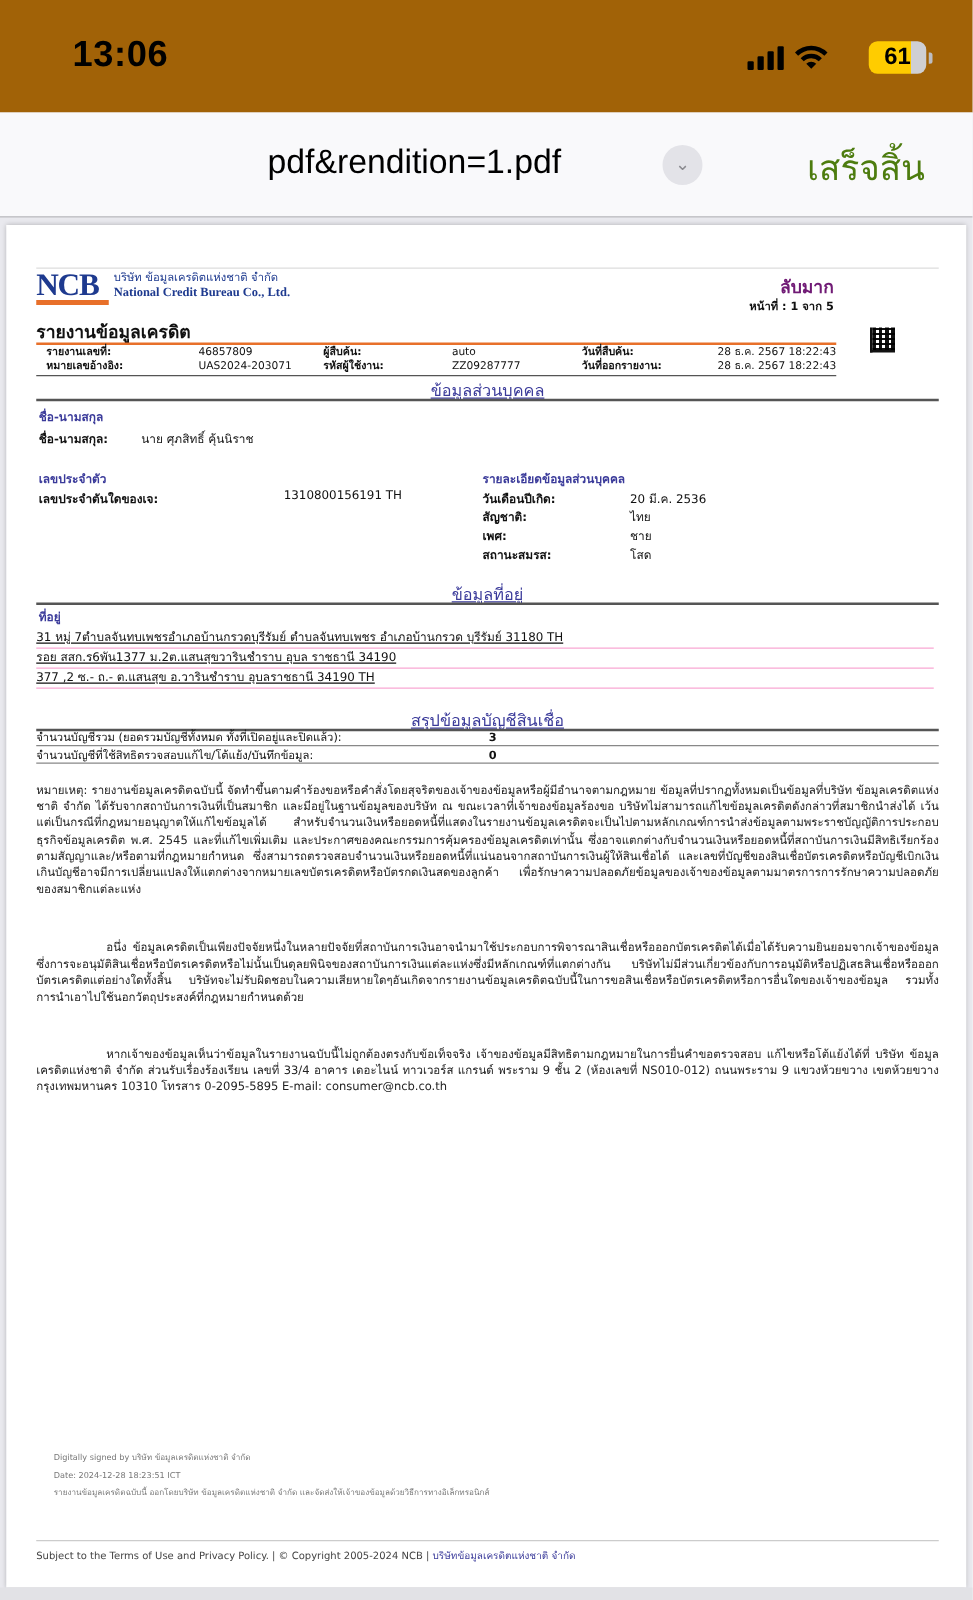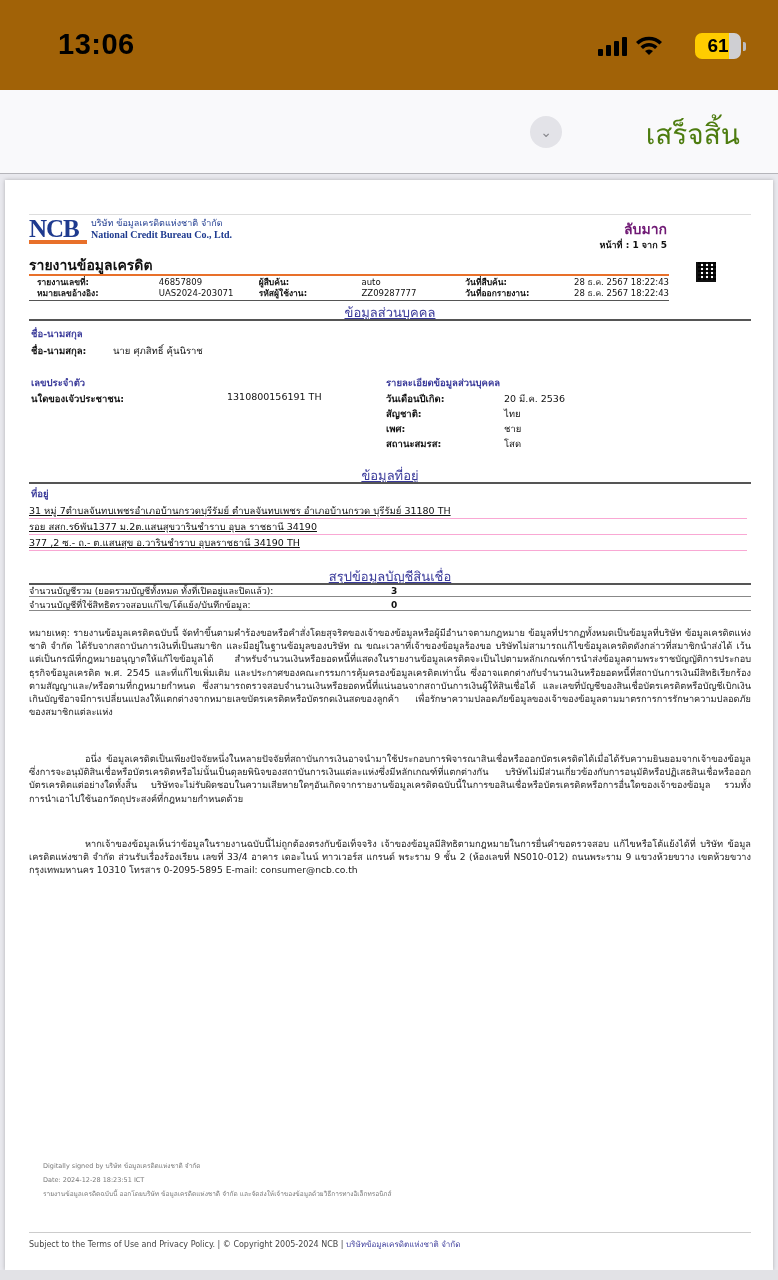--- a/index.html
+++ b/index.html
@@ -73,20 +73,21 @@
       <path d="M1 6 A18.5 18.5 0 0 1 27 6 L24.5 8.5 A15 15 0 0 0 3.5 8.5 Z" fill="#000"></path>
     </svg>
     <div class="battery">
       <div class="batt-body">61</div>
       <div class="batt-tip"></div>
     </div>
   </div>
 </div>
 
 <div class="navbar">
+  <div class="doc-title">pdf&amp;rendition=1.pdf</div>
   <div class="title-chevron">⌄</div>
   <button class="done-btn">เสร็จสิ้น</button>
 </div>
 
 <div class="page">
   <div class="pdf">
     <div class="hdr-rule"></div>
 
     <div class="logo">
       <div class="logo-mark">
@@ -127,21 +128,21 @@
     <div class="meta-rule"></div>
 
     <div class="sec-title" style="top:88px">ข้อมูลส่วนบุคคล</div>
     <div class="sec-rule" style="top:105px"></div>
 
     <div class="sub-hdr" style="left:2px;top:112px">ชื่อ-นามสกุล</div>
     <div class="lbl" style="left:2px;top:129px">ชื่อ-นามสกุล:</div>
     <div class="val" style="left:84px;top:129px">นาย ศุภสิทธิ์ คุ้นนิราช</div>
 
     <div class="sub-hdr" style="left:2px;top:161px">เลขประจำตัว</div>
-    <div class="lbl" style="left:2px;top:177px">นใดของเจัวประชาชน:</div>
+    <div class="lbl" style="left:2px;top:177px">เลขประจำตันใดของเจ:</div>
     <div class="val" style="left:198px;top:177px">1310800156191 TH</div>
 
     <div class="sub-hdr" style="left:357px;top:161px">รายละเอียดข้อมูลส่วนบุคคล</div>
     <div class="lbl" style="left:357px;top:177px">วันเดือนปีเกิด:</div>
     <div class="val" style="left:475px;top:177px">20 มี.ค. 2536</div>
     <div class="lbl" style="left:357px;top:192px">สัญชาติ:</div>
     <div class="val" style="left:475px;top:192px">ไทย</div>
     <div class="lbl" style="left:357px;top:207px">เพศ:</div>
     <div class="val" style="left:475px;top:207px">ชาย</div>
     <div class="lbl" style="left:357px;top:222px">สถานะสมรส:</div>

